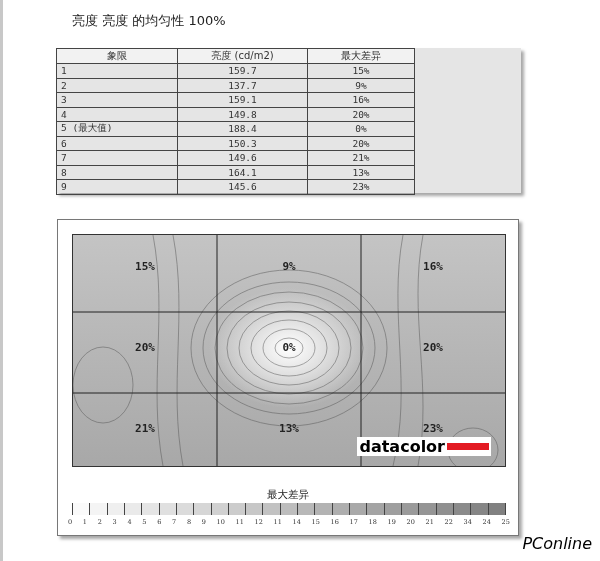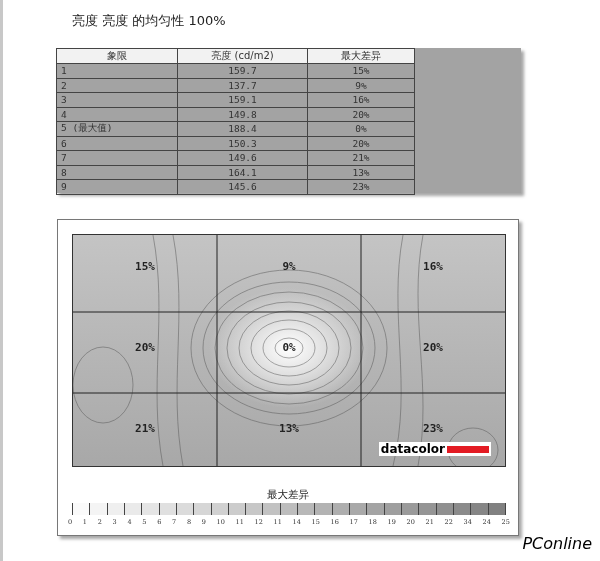--- a/index.html
+++ b/index.html
@@ -1,30 +1,30 @@
 <!DOCTYPE html>
 <html><head>
 <meta charset="utf-8">
 <style>
   html,body{margin:0;padding:0;}
   body{width:600px;height:561px;background:#fff;position:relative;overflow:hidden;font-family:"DejaVu Sans",sans-serif;}
   .leftbar{position:absolute;left:0;top:0;width:3px;height:561px;background:#c8c8c8;}
   .title{position:absolute;left:72px;top:12px;font-size:13px;color:#222;}
-  .tbl-wrap{position:absolute;left:56px;top:48px;width:465px;height:145px;background:#a3a3a3;box-shadow:3px 3px 3px rgba(0,0,0,0.35);}
+  .tbl-wrap{position:absolute;left:56px;top:48px;width:465px;height:145px;background:#e5e5e5;box-shadow:3px 3px 3px rgba(0,0,0,0.35);}
   table{border-collapse:collapse;font-family:"DejaVu Sans Mono",monospace;font-size:9.5px;color:#333;}
   td,th{border:1px solid #444;height:13.5px;padding:0 4px;}
   th{background:#f2f2f2;font-weight:normal;text-align:center;font-family:"DejaVu Sans",sans-serif;font-size:10px;}
   td.c{text-align:center;}
   .chart-box{position:absolute;left:57px;top:219px;width:460px;height:315px;background:#fff;border:1px solid #777;box-shadow:3px 3px 3px rgba(0,0,0,0.35);}
   .map{position:absolute;left:14px;top:14px;width:432px;height:231px;border:1px solid #333;overflow:hidden;
     background:radial-gradient(ellipse 80px 60px at 216px 113px,#fff 0%,#e0e0e0 45%,rgba(200,200,200,0) 100%),linear-gradient(#c4c4c4,#a8a8a8);}
   .map svg{position:absolute;left:0;top:0;}
   .cell-label{position:absolute;font-family:"DejaVu Sans Mono",monospace;font-weight:bold;font-size:11px;color:#222;transform:translate(-50%,-50%);}
   .logo{position:absolute;right:14px;bottom:10px;display:flex;align-items:center;background:#fff;padding:0 2px;}
-  .logo span{font-size:12px;font-weight:bold;color:#000;}
+  .logo span{font-size:16px;font-weight:bold;color:#000;}
   .logo i{display:block;width:42px;height:7px;background:#e31b23;margin-left:2px;}
   .legend-title{position:absolute;left:0;width:460px;top:268px;text-align:center;font-size:10.5px;color:#222;}
   .scale{position:absolute;left:14px;top:283px;width:434px;height:12px;display:flex;}
   .scale div{flex:1;border-left:1px solid #444;}
   .ticks{position:absolute;left:10px;top:298px;width:442px;display:flex;justify-content:space-between;font-family:"DejaVu Serif",serif;font-size:6.5px;color:#333;}
   .watermark{position:absolute;right:8px;bottom:8px;font-size:16px;color:#000000;font-style:italic;}
 </style>
 </head>
 <body>
 

